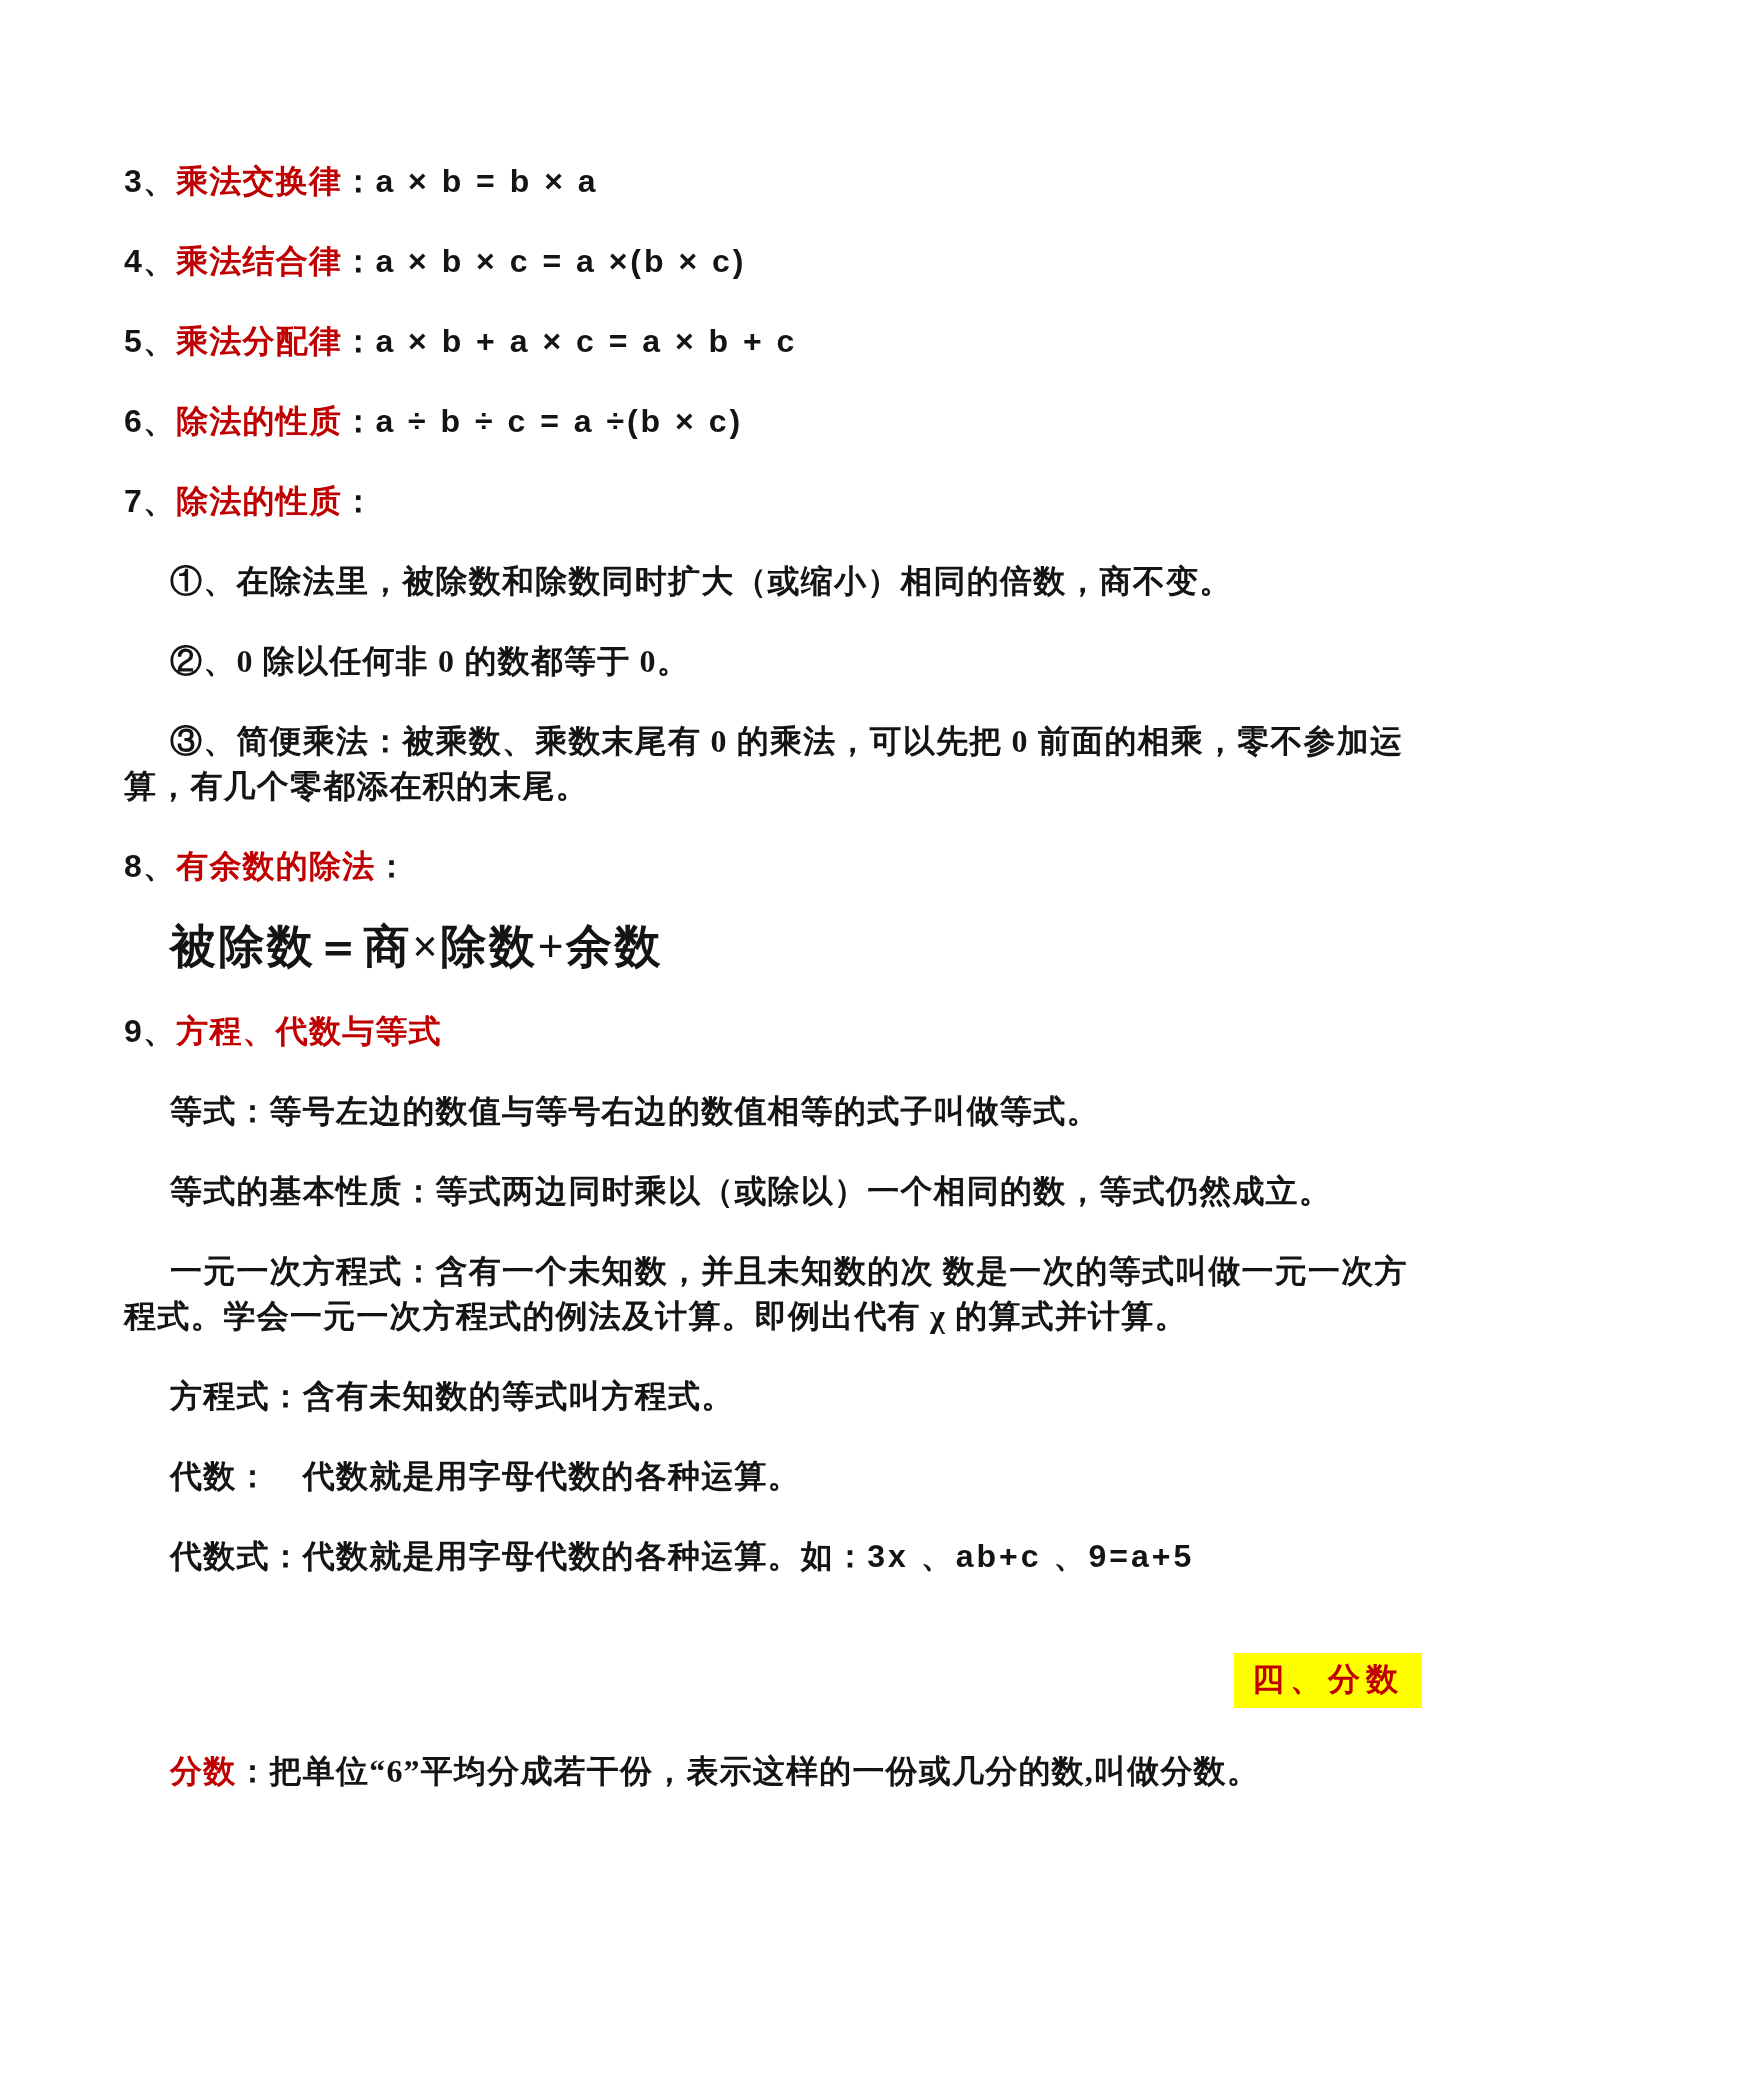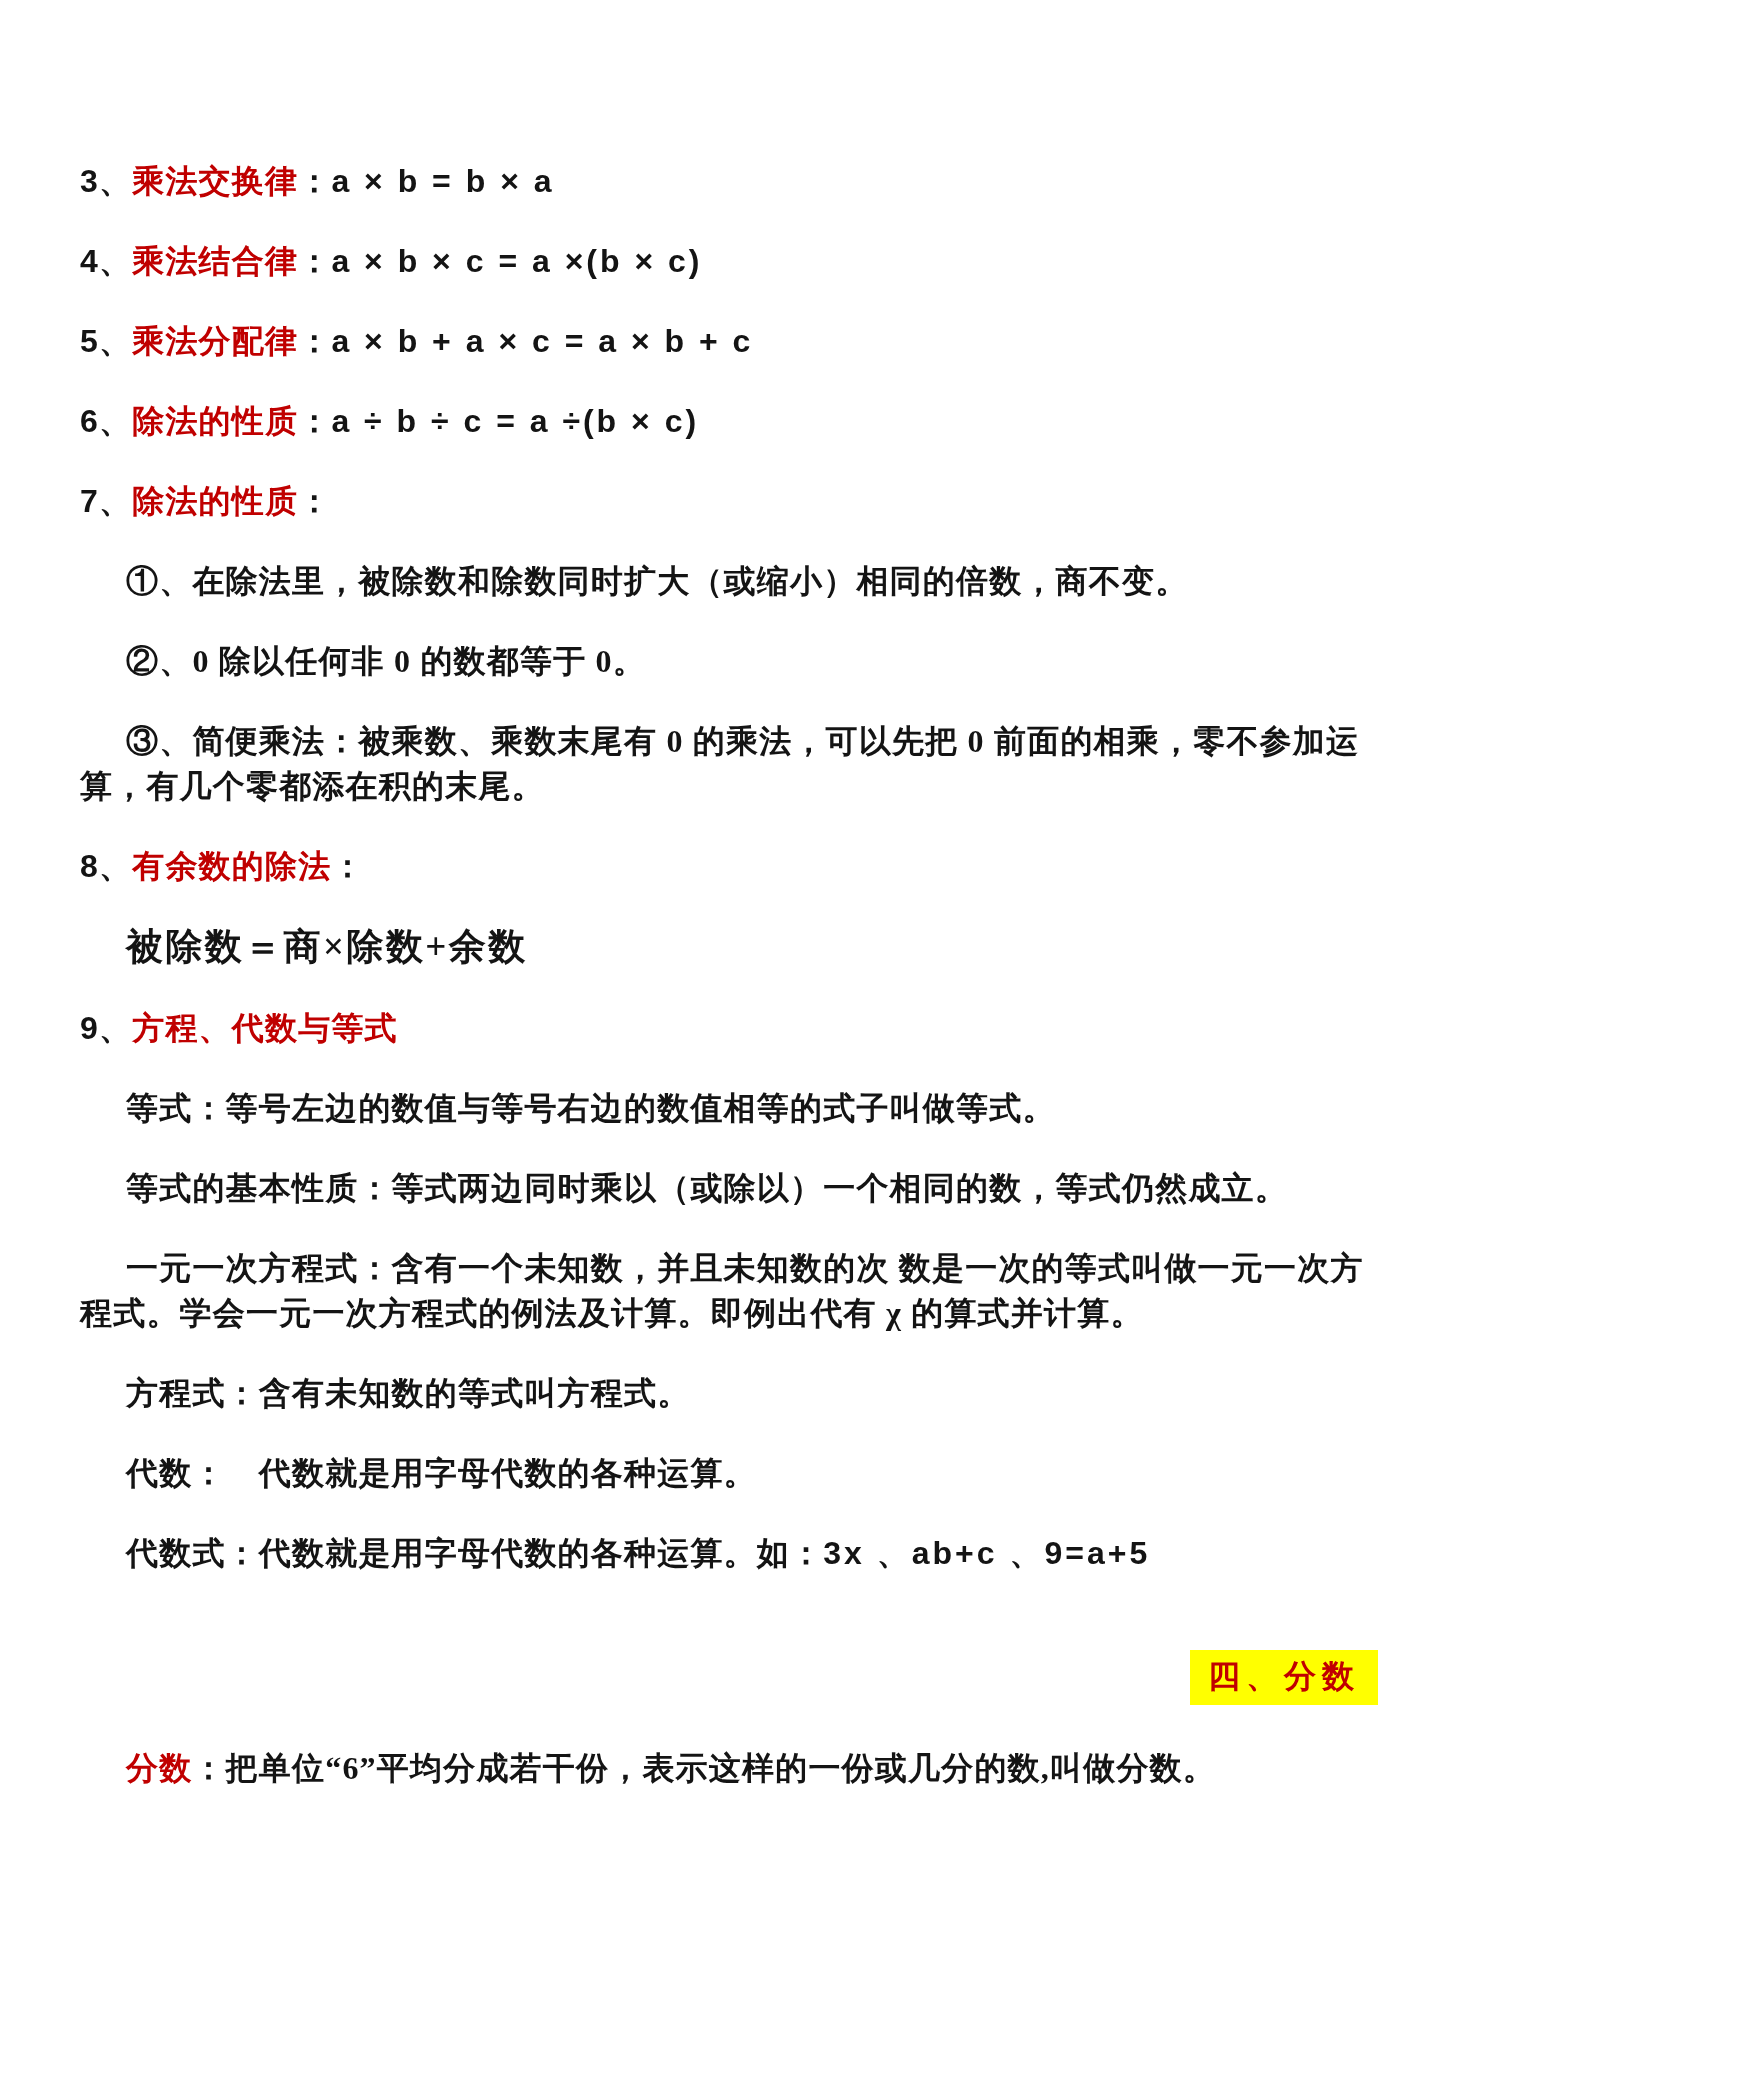--- a/index.html
+++ b/index.html
@@ -18,20 +18,21 @@
     background:var(--paper);
     overflow:hidden;
     font-family:"Liberation Serif","DejaVu Serif",serif;
     color:var(--ink);
   }
   .page{
     box-sizing:border-box;
     width:1458px;
     height:2087px;
     padding:159px 80px 0 80px;
+    margin-left:44px;
   }
   p.line{
     font-size:32px;
     line-height:45px;
     margin:0 0 35px 0;
     letter-spacing:1.2px;
   }
   p.indent{
     text-indent:46px;
   }
@@ -51,21 +52,21 @@
     color:var(--red);
     font-weight:700;
   }
   .seg-text{
     color:var(--ink);
     font-weight:700;
   }
   .seg-text-strong{
     color:var(--ink);
     font-weight:700;
-    font-size:37px;
+    font-size:46px;
     letter-spacing:2.4px;
   }
   .seg-formula{
     font-family:"Liberation Sans","DejaVu Sans",sans-serif;
     font-weight:700;
     color:var(--ink);
     letter-spacing:3px;
   }
   .seg-red-highlight{
     color:var(--red);

